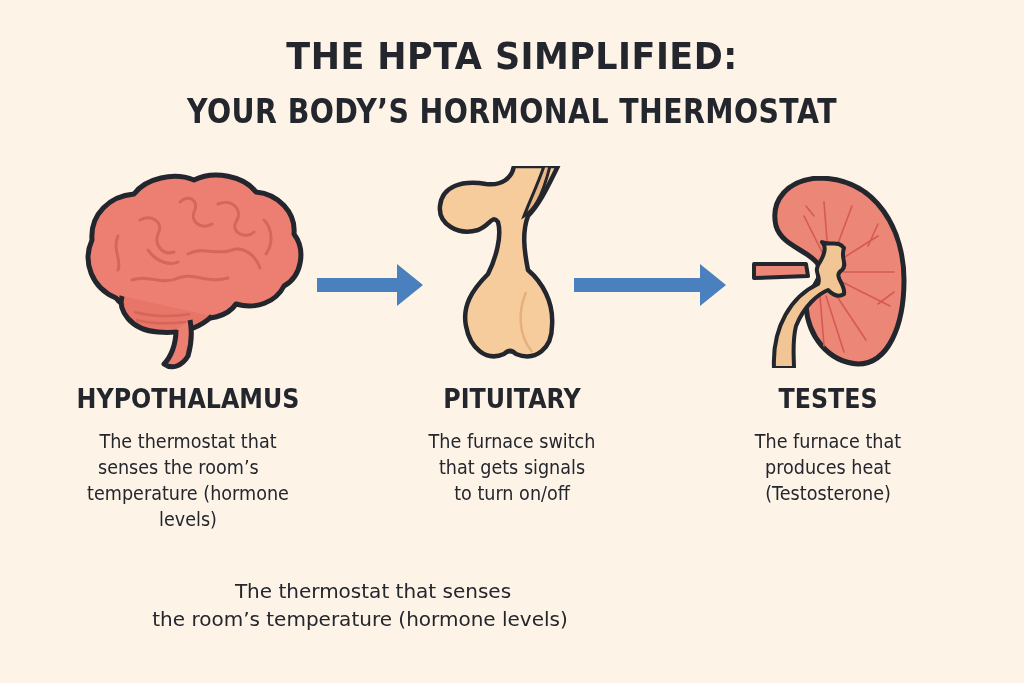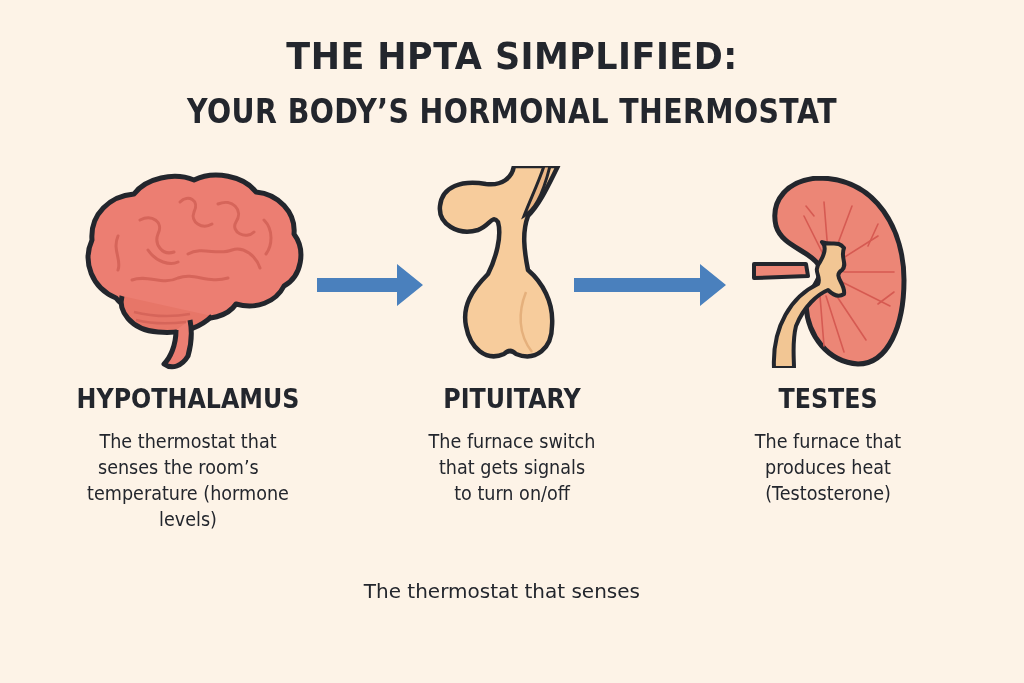--- a/index.html
+++ b/index.html
@@ -22,21 +22,21 @@
   .label {
     position: absolute; text-align: center; font-weight: bold;
     font-size: 27px; transform: scaleX(0.88); color: #23262d;
   }
   .desc {
     position: absolute; text-align: center; font-size: 20px;
     line-height: 26px; transform: scaleX(0.88); color: #23262d;
   }
   .footer {
     position: absolute; left: 80px; width: 560px; top: 577px;
-    text-align: right; font-size: 20px; line-height: 28px; color: #23262d;
+    text-align: center; font-size: 20px; line-height: 28px; color: #23262d;
     font-family: "DejaVu Sans", sans-serif;
   }
   .footer .l1 { display: block; padding-left: 26px; }
 </style>
 </head>
 <body>
 
 <div class="title1">THE HPTA SIMPLIFIED:</div>
 <div class="title2">YOUR BODY’S HORMONAL THERMOSTAT</div>
 
@@ -108,13 +108,14 @@
   <div>to turn on/off</div>
 </div>
 <div class="desc" style="left:668px;width:320px;top:428px">
   <div>The furnace that</div>
   <div>produces heat</div>
   <div>(Testosterone)</div>
 </div>
 
 <div class="footer">
   <span class="l1">The thermostat that senses</span>
+  <span>the room’s temperature (hormone levels)</span>
 </div>
 
 </body></html>

